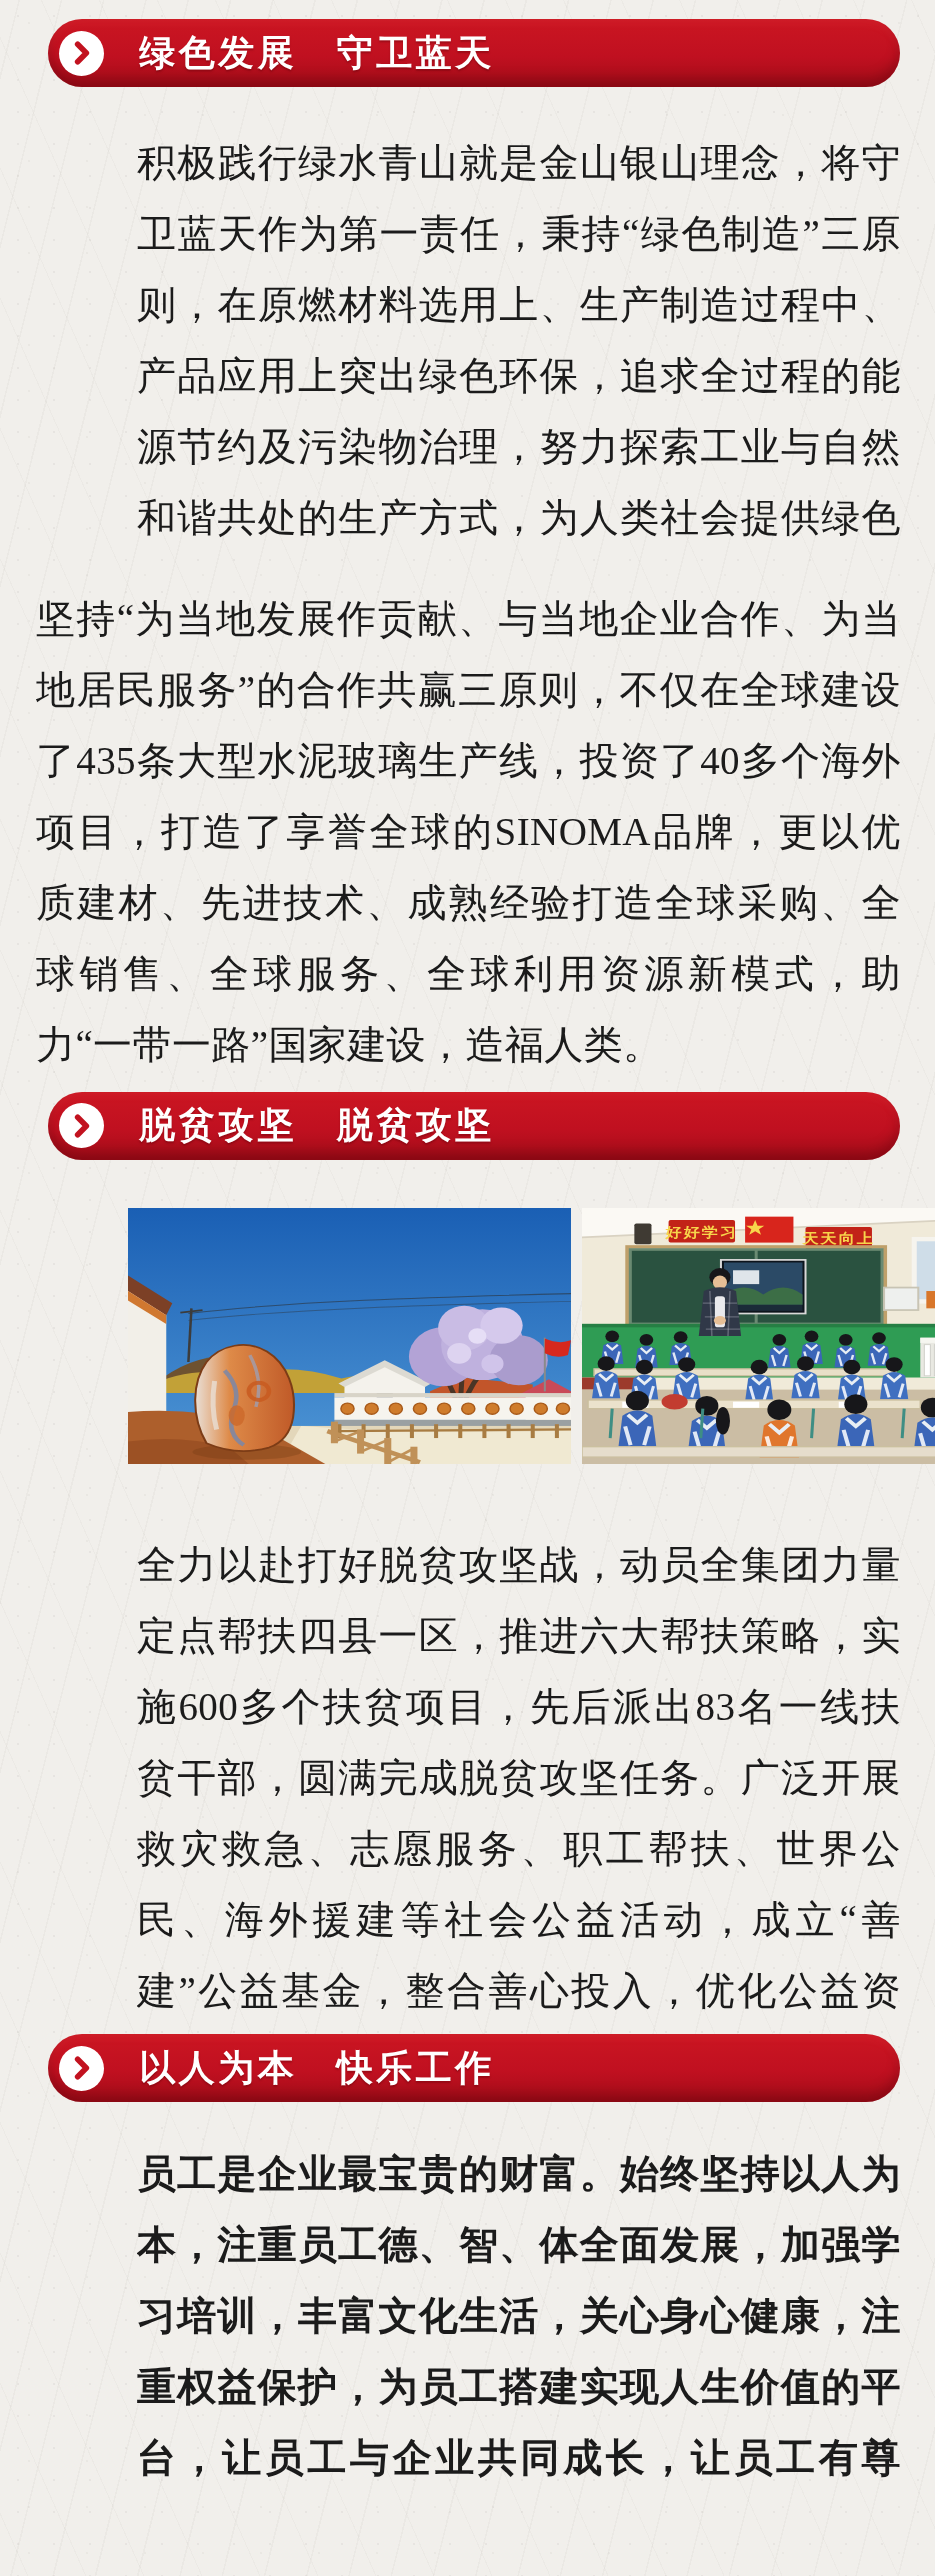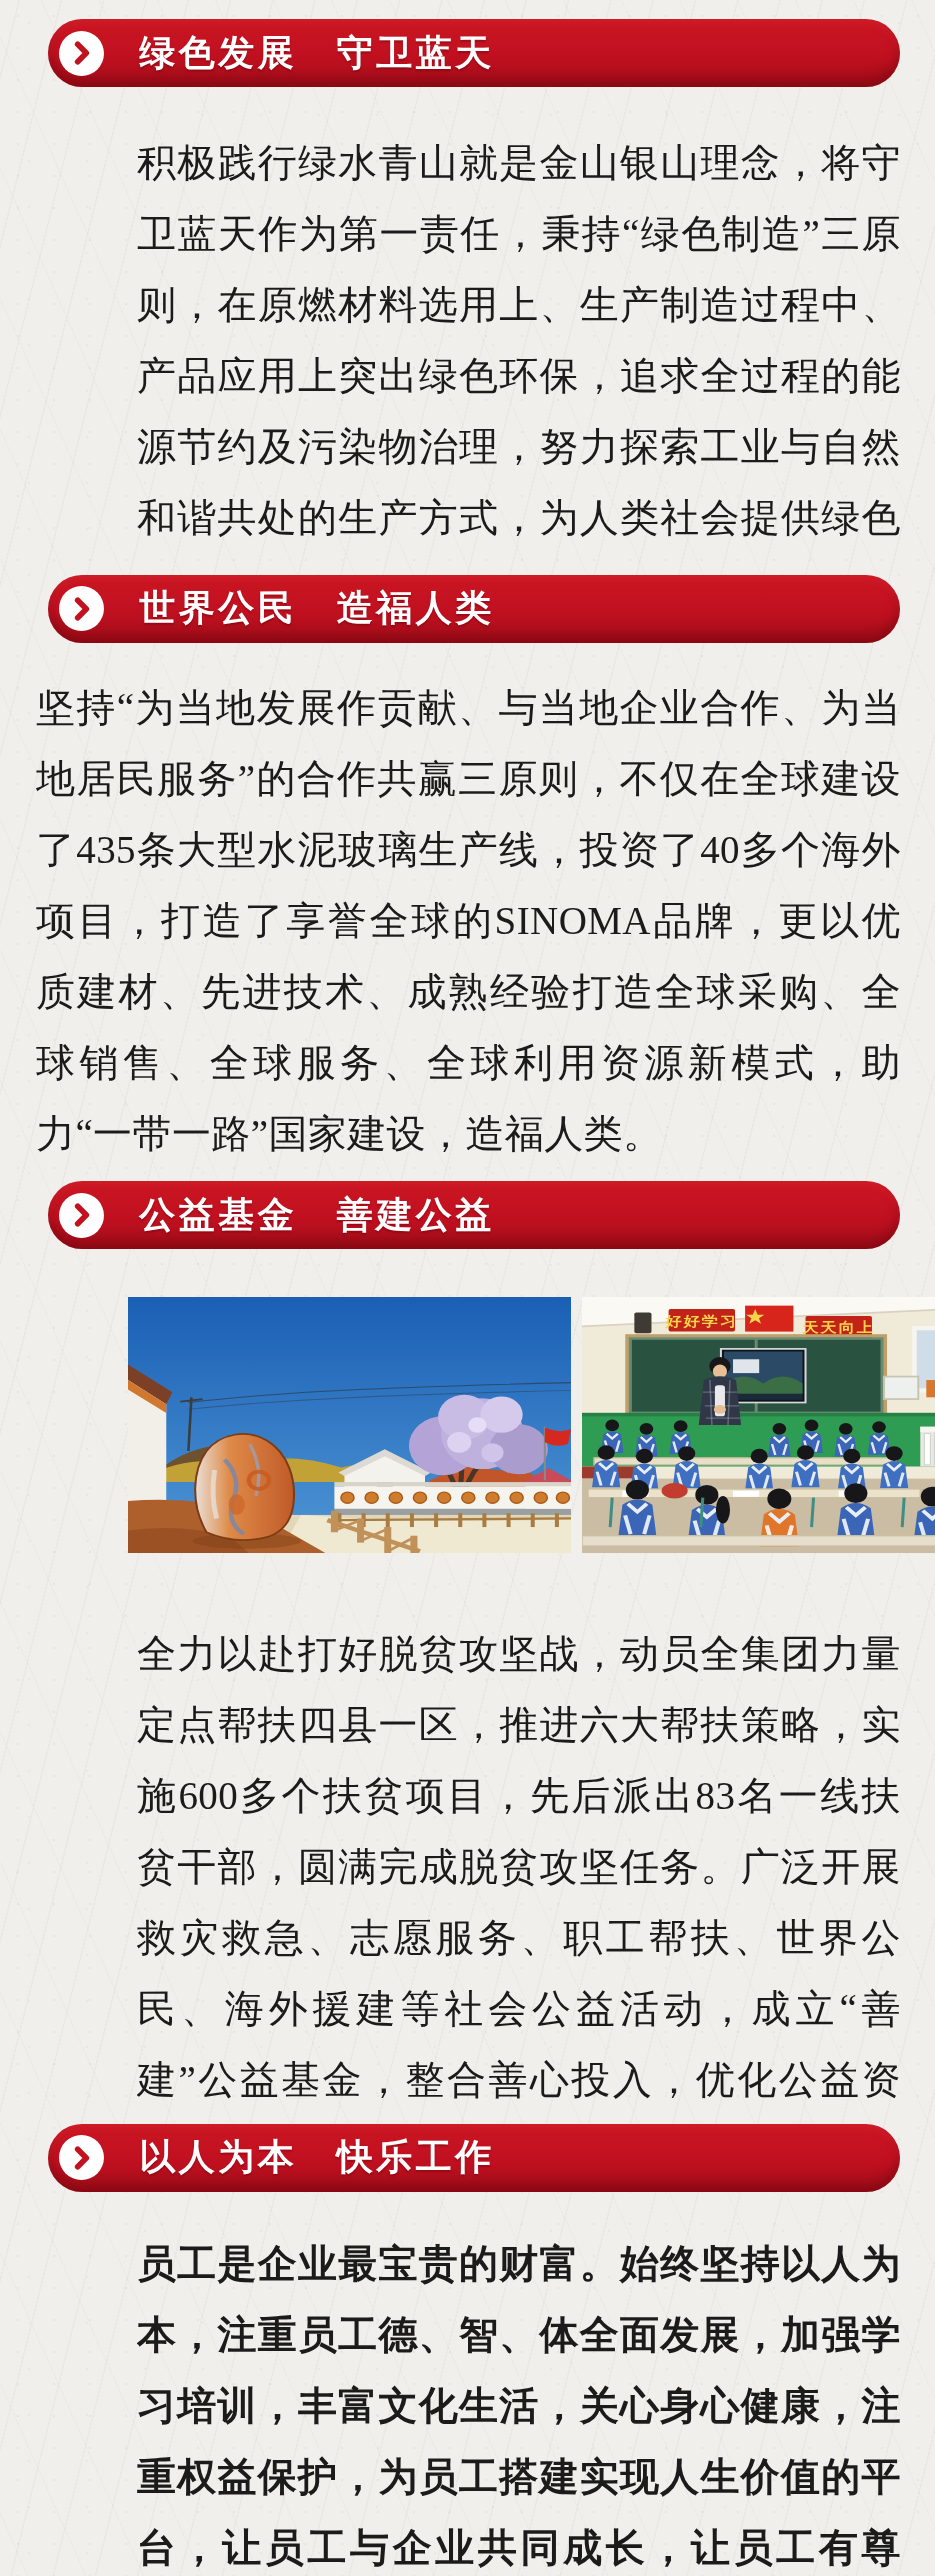--- a/index.html
+++ b/index.html
@@ -99,42 +99,34 @@
       </span>
       <h2 class="banner-title">绿色发展　守卫蓝天</h2>
     </div>
     <div class="para mt46 h492">
 
       <p>积极践行绿水青山就是金山银山理念，将守卫蓝天作为第一责任，秉持“绿色制造”三原则，在原燃材料选用上、生产制造过程中、产品应用上突出绿色环保，追求全过程的能源节约及污染物治理，努力探索工业与自然和谐共处的生产方式，为人类社会提供绿色环保的材料。</p>
     </div>
   </section>
 
   <section class="sec">
-    <div class="banner bmt25">
-      <span class="badge">
-        <svg width="26" height="26" viewBox="0 0 30 30">
-          <path d="M10 5 L20 15 L10 25" fill="none" stroke="#c2121f" stroke-width="6.5" stroke-linecap="round" stroke-linejoin="round"></path>
-        </svg>
-      </span>
-      <h2 class="banner-title">世界公民　造福人类</h2>
-    </div>
     <div class="para mt34 h574">
 
       <p>坚持“为当地发展作贡献、与当地企业合作、为当地居民服务”的合作共赢三原则，不仅在全球建设了435条大型水泥玻璃生产线，投资了40多个海外项目，打造了享誉全球的SINOMA品牌，更以优质建材、先进技术、成熟经验打造全球采购、全球销售、全球服务、全球利用资源新模式，助力“一带一路”国家建设，造福人类。</p>
     </div>
   </section>
 
   <section class="sec">
     <div class="banner bmt14">
       <span class="badge">
         <svg width="26" height="26" viewBox="0 0 30 30">
           <path d="M10 5 L20 15 L10 25" fill="none" stroke="#c2121f" stroke-width="6.5" stroke-linecap="round" stroke-linejoin="round"></path>
         </svg>
       </span>
-      <h2 class="banner-title">公益基金　善建公益</h2>
+      <h2 class="banner-title">脱贫攻坚　脱贫攻坚</h2>
     </div>
 
     <div class="photo-row">
 
       <div class="photo">
         <svg viewBox="0 0 440 296" preserveAspectRatio="none">
           <defs>
             <linearGradient id="skyG" x1="0" y1="0" x2="0" y2="1">
               <stop offset="0" stop-color="#1a5fb4"></stop>
                 <stop offset="1" stop-color="#4f97d6"></stop>

